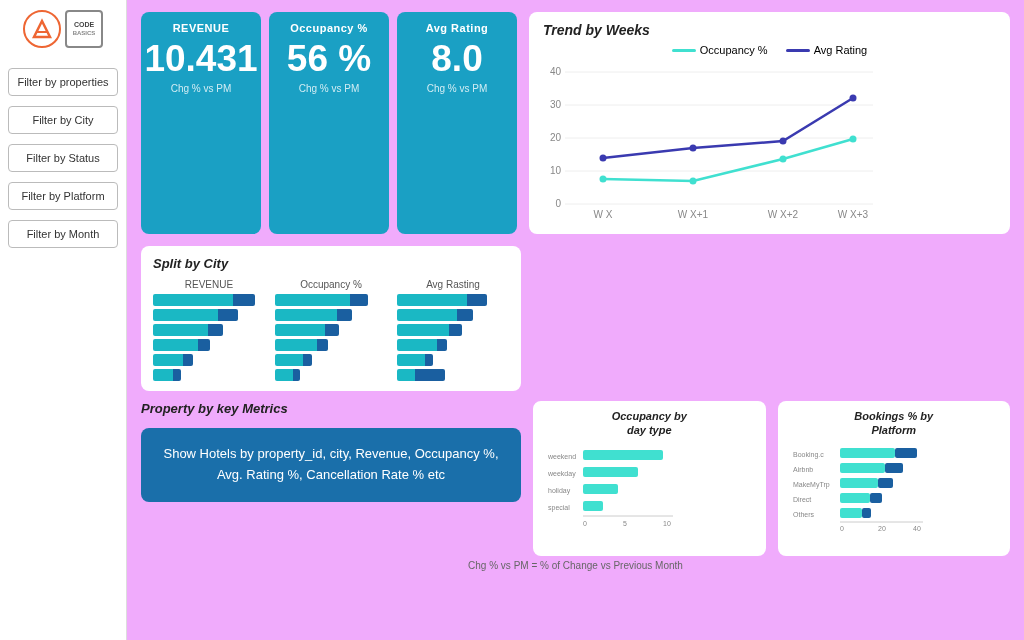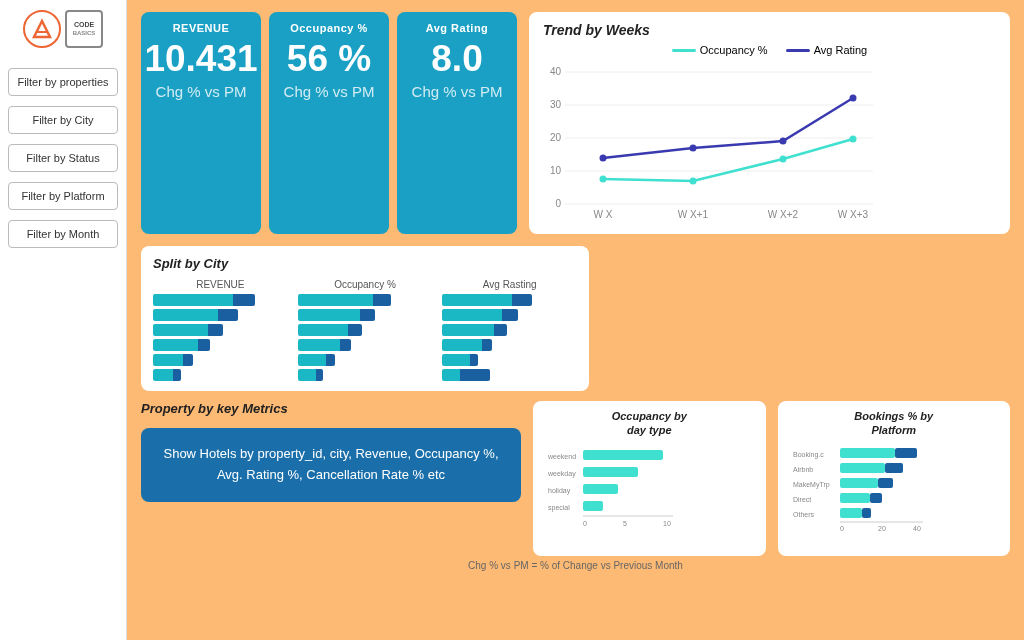--- a/index.html
+++ b/index.html
@@ -56,21 +56,21 @@
       cursor: pointer;
       text-align: center;
     }
 
     
     .main {
       flex: 1;
       display: flex;
       flex-direction: column;
       padding: 12px 14px;
-      background: #fdba74;
+      background: #f0abfc;
       overflow: hidden;
     }
 
     
     .top-row {
       display: flex;
       gap: 12px;
       margin-bottom: 12px;
     }
 
@@ -97,21 +97,21 @@
       text-align: center;
     }
     .kpi-value {
       font-size: 37px;
       font-weight: bold;
       margin-bottom: 6px;
       text-align: right;
       line-height: 1;
     }
     .kpi-sub {
-      font-size: 15px;
+      font-size: 10px;
       color: rgba(255,255,255,0.8);
       text-align: center;
     }
 
     
     .trend-area {
       flex: 1;
       background: #fff;
       border-radius: 8px;
       padding: 10px 14px;
@@ -143,21 +143,21 @@
     
     .mid-row {
       display: flex;
       gap: 12px;
       margin-bottom: 10px;
     }
     .split-city {
       background: #fff;
       border-radius: 8px;
       padding: 10px 12px;
-      width: 448px;
+      width: 380px;
     }
     .split-title {
       font-size: 13px;
       font-weight: bold;
       font-style: italic;
       margin-bottom: 8px;
       color: #222;
     }
     .split-charts {
       display: flex;

